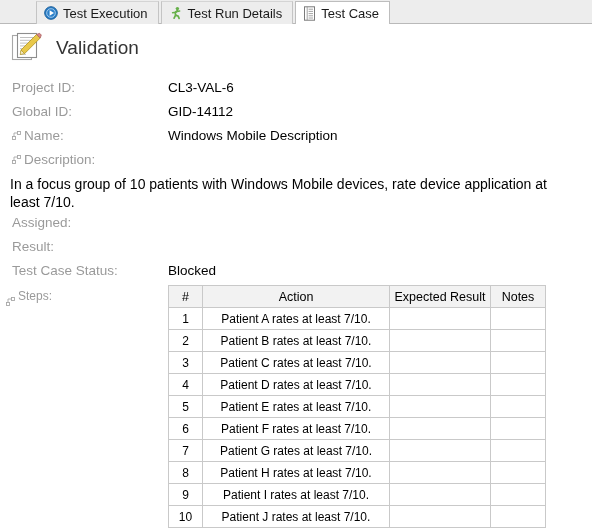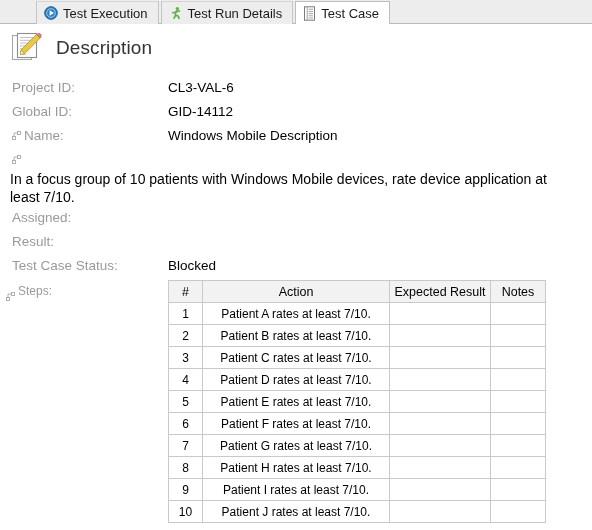--- a/index.html
+++ b/index.html
@@ -227,21 +227,21 @@
         <line x1="10" y1="20.5" x2="17" y2="20.5"></line>
         <line x1="10" y1="23.3" x2="16" y2="23.3"></line>
       </g>
       <g>
         <polygon points="26.6,3.4 30.2,7.0 14.6,22.6 11.0,19.0" fill="#e8c84a" stroke="#b99c27" stroke-width="0.9"></polygon>
         <polygon points="26.6,3.4 30.2,7.0 31.3,4.0 29.6,2.3" fill="#d98a8a" stroke="#a85f5f" stroke-width="0.8"></polygon>
         <polygon points="11.0,19.0 14.6,22.6 10.2,23.6" fill="#f4eac4" stroke="#b99c27" stroke-width="0.8"></polygon>
       </g>
     </svg>
   </span>
-  <span class="title-text">Description</span>
+  <span class="title-text">Validation</span>
 </div>
 
 <div class="fields">
 
   <div class="field">
     <div class="field-label">
       <span class="lbl-txt">Project ID:</span>
     </div>
     <div class="field-value">CL3-VAL-6</div>
   </div>
@@ -269,20 +269,21 @@
 
   <div class="field stacked">
     <div class="field-label">
       <span class="icon node-icon">
         <svg width="9" height="9" viewBox="0 0 9 9">
           <rect x="0.5" y="5.5" width="3" height="3" fill="#ffffff" stroke="#a8a8a8" stroke-width="0.9"></rect>
           <rect x="5.5" y="0.5" width="3" height="3" fill="#ffffff" stroke="#a8a8a8" stroke-width="0.9"></rect>
           <path d="M2 5.5 L2 2 L5.5 2" fill="none" stroke="#a8a8a8" stroke-width="0.9"></path>
         </svg>
       </span>
+      <span class="lbl-txt">Description:</span>
     </div>
     <div class="desc-body">In a focus group of 10 patients with Windows Mobile devices, rate device application at least 7/10.</div>
   </div>
 
   <div class="field">
     <div class="field-label">
       <span class="lbl-txt">Assigned:</span>
     </div>
     <div class="field-value"></div>
   </div>

